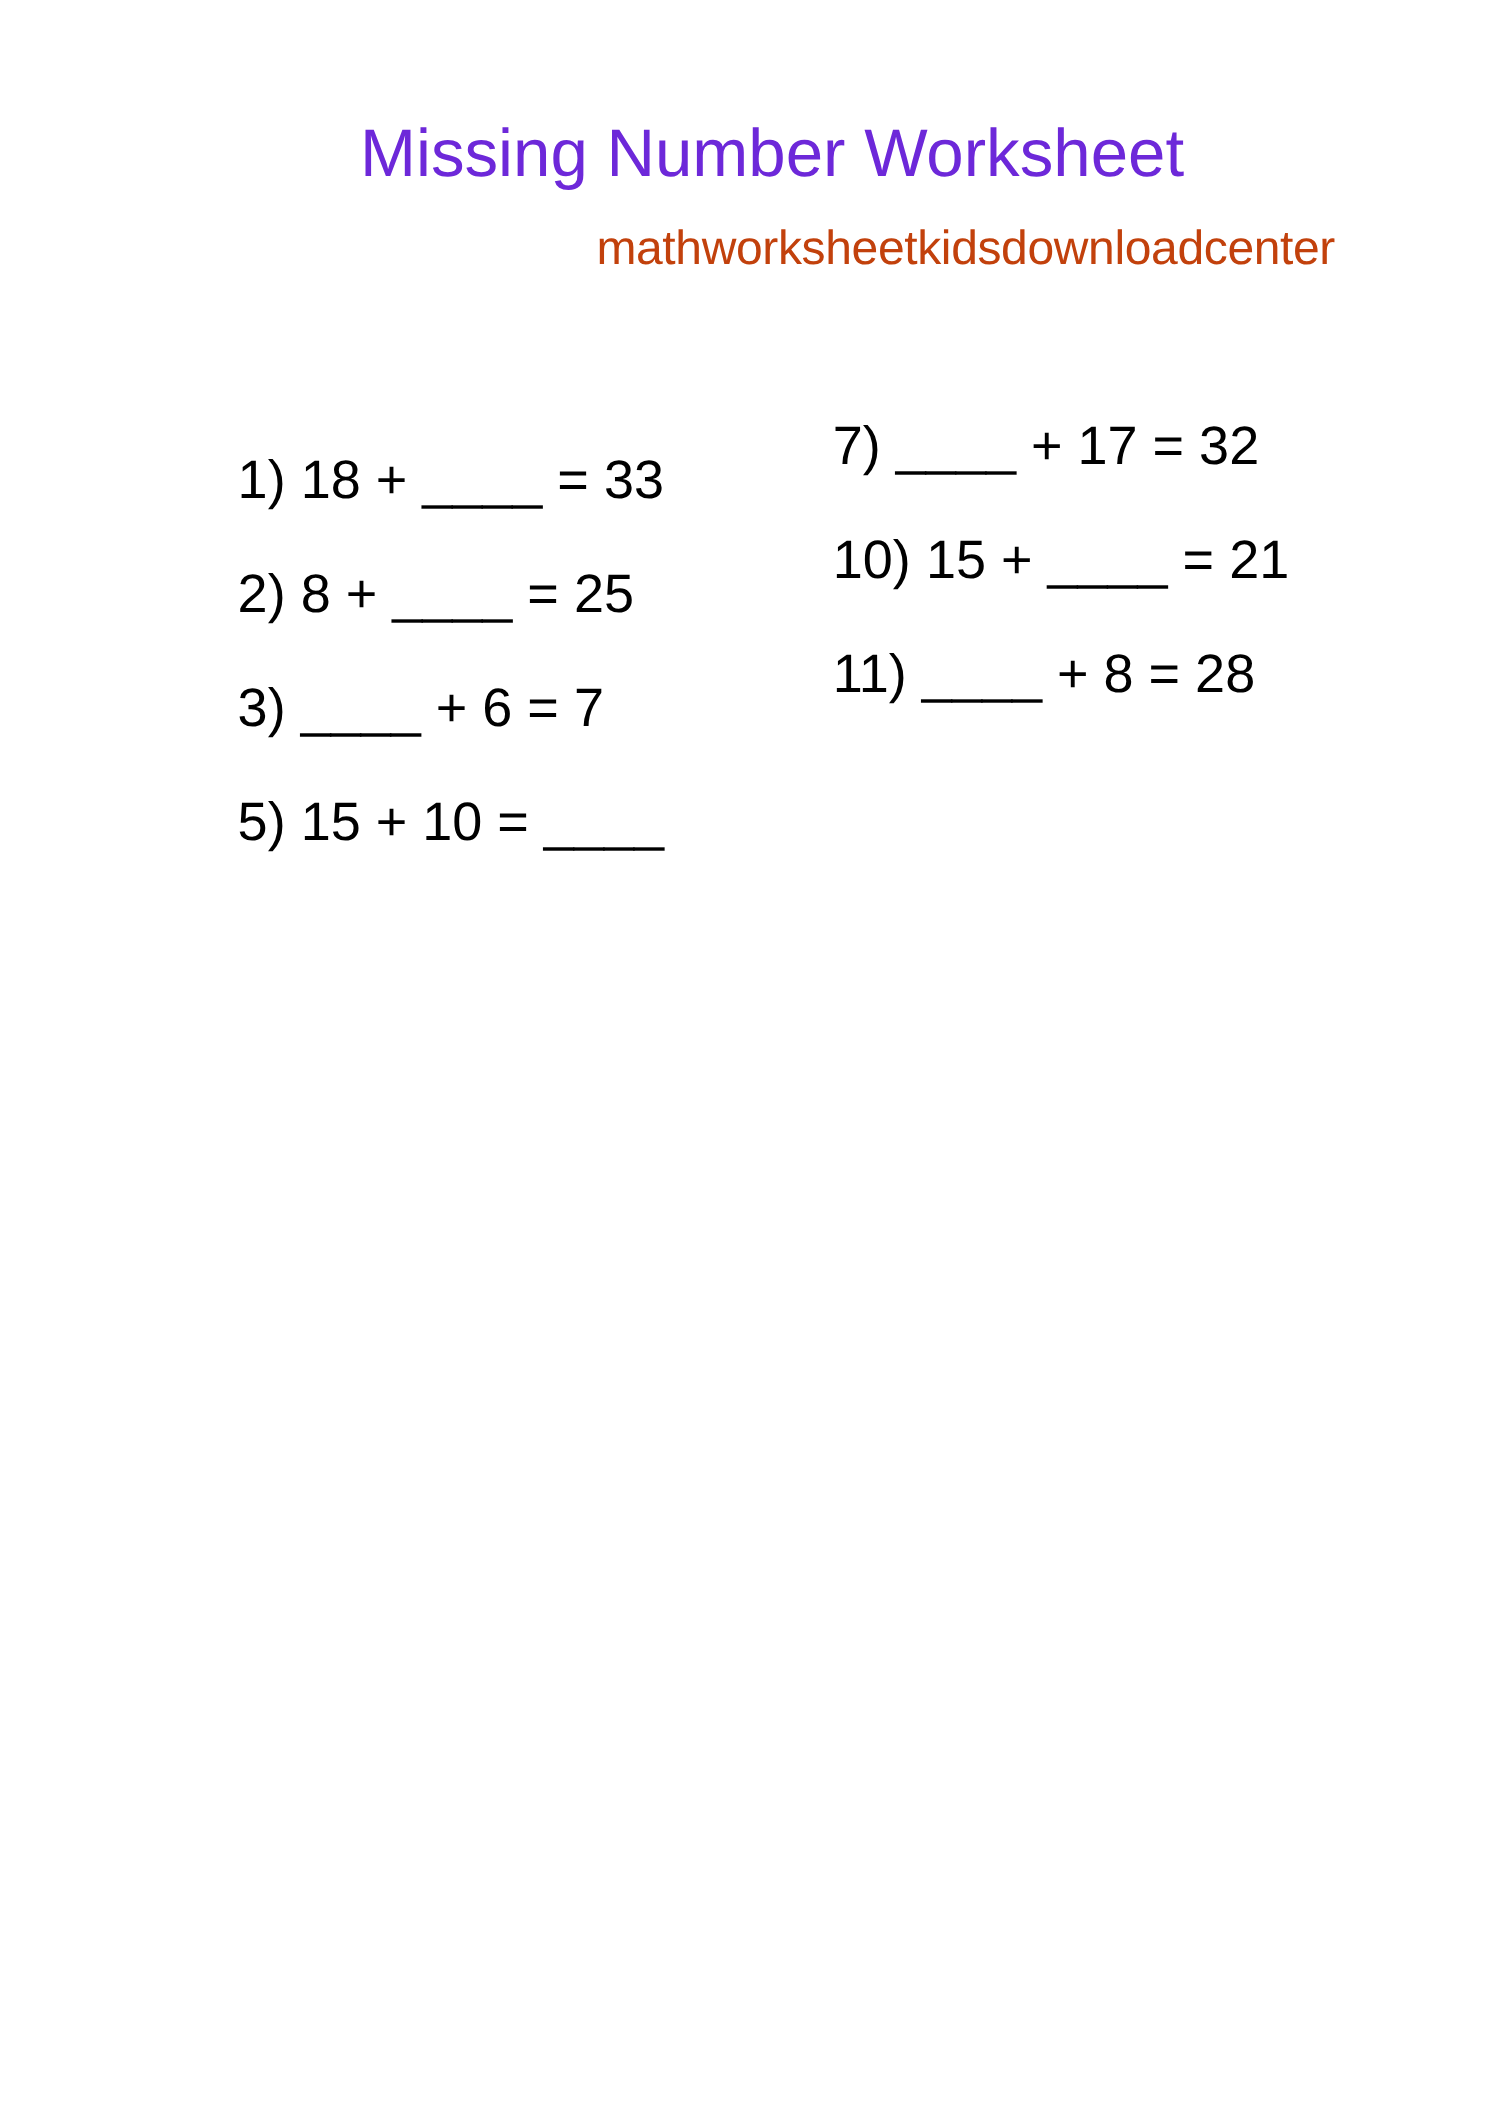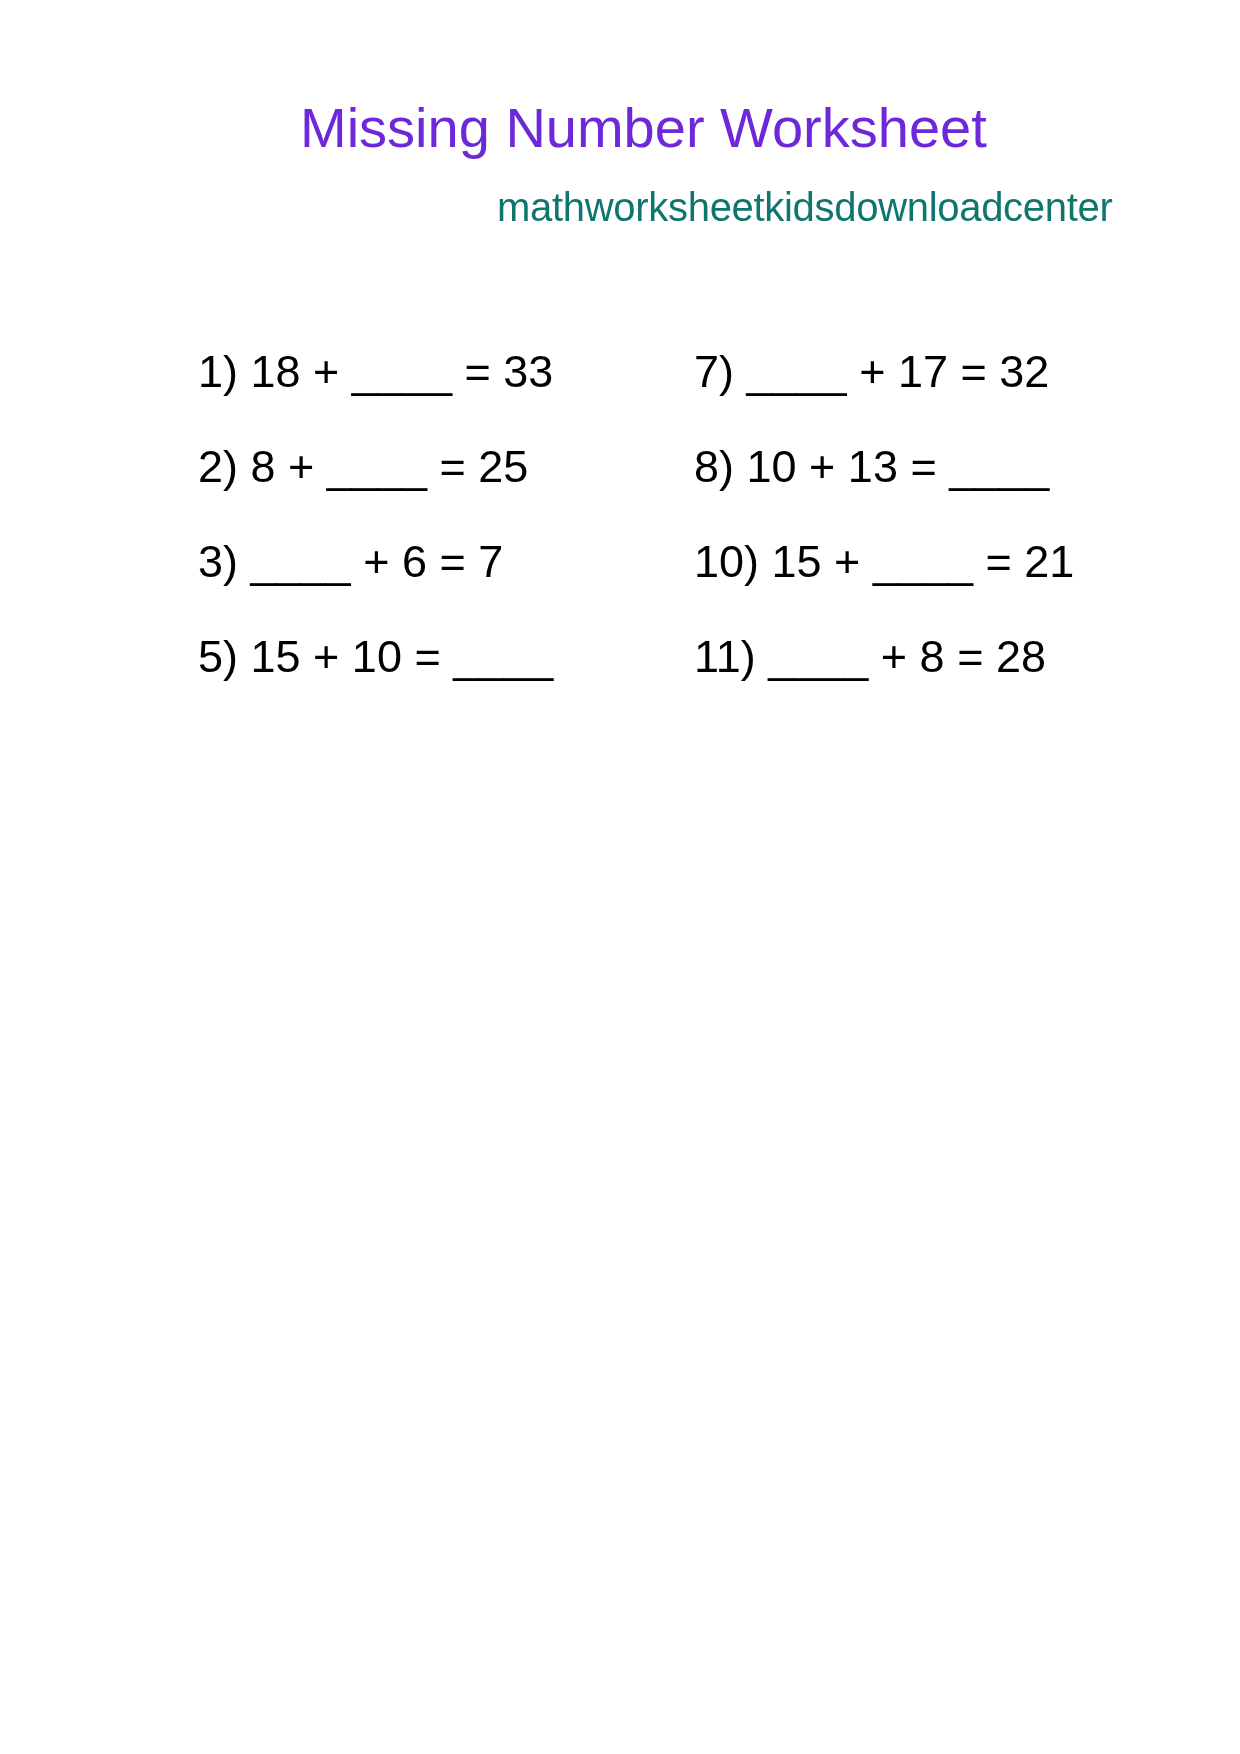--- a/index.html
+++ b/index.html
@@ -24,28 +24,28 @@
       white-space: nowrap;
       color: #6d28d9;
     }
     .subtitle {
       position: absolute;
       left: 497px;
       top: 183px;
       font-size: 40px;
       line-height: 48px;
       white-space: nowrap;
-      color: #0f766e;
+      color: #c2410c;
       letter-spacing: -0.3px;
     }
     .col {
       position: absolute;
       top: 346px;
     }
-    .col.left { left: 198px; }
+    .col.left { left: 198px; margin-top: 28px; }
     .col.right { left: 694px; }
     .problem {
       height: 95px;
       font-size: 45px;
       line-height: 52px;
       white-space: nowrap;
     }
     .problem span { display: inline; }
   </style>
 </head>
@@ -73,24 +73,20 @@
       <span>15 + 10 = ____</span>
     </div>
   </div>
 
   <div class="col right">
     <div class="problem">
       <span>7)</span>
       <span>____ + 17 = 32</span>
     </div>
     <div class="problem">
-      <span>8)</span>
-      <span>10 + 13 = ____</span>
-    </div>
-    <div class="problem">
       <span>10)</span>
       <span>15 + ____ = 21</span>
     </div>
     <div class="problem">
       <span>11)</span>
       <span>____ + 8 = 28</span>
     </div>
   </div>
 </div>
 

